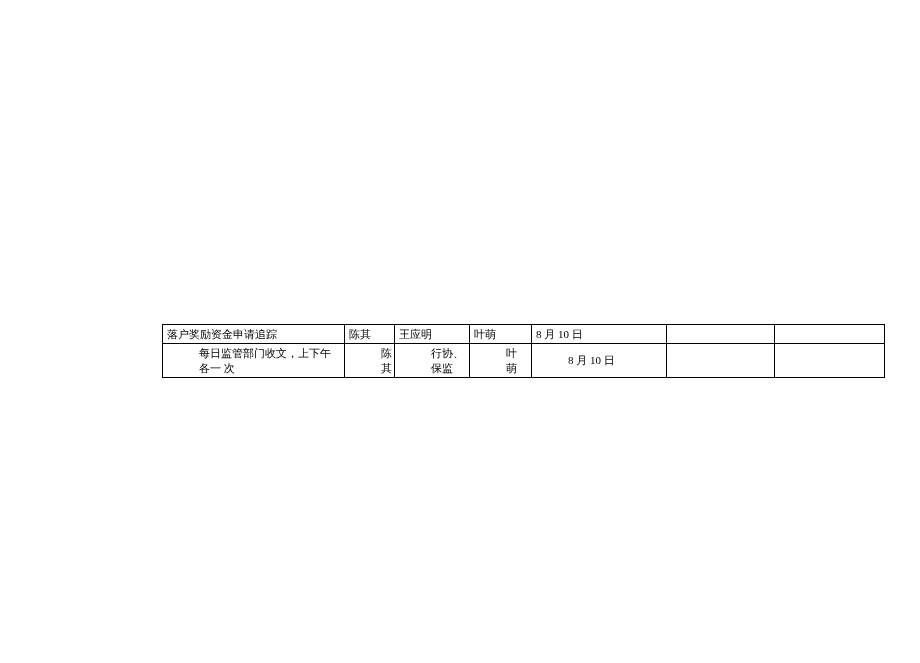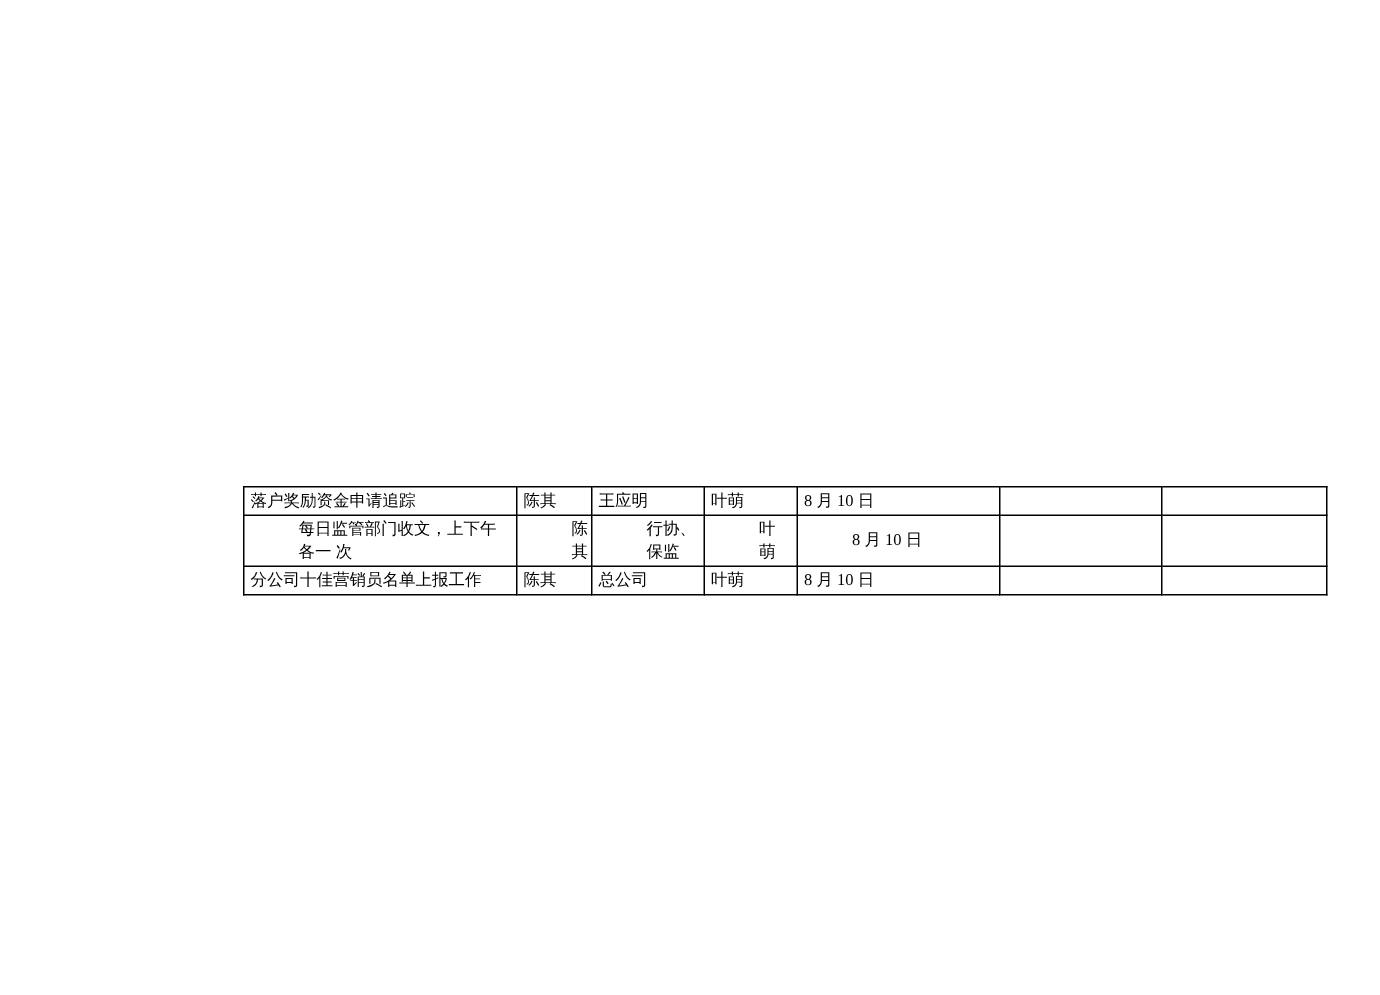--- a/index.html
+++ b/index.html
@@ -88,24 +88,15 @@
       </tr>
       <tr class="row-tall">
         <td>每日监管部门收文，上下午各一 次</td>
         <td>陈其</td>
         <td>行协、保监</td>
         <td>叶萌</td>
         <td>8 月 10 日</td>
         <td></td>
         <td></td>
       </tr>
-      <tr>
-        <td>分公司十佳营销员名单上报工作</td>
-        <td>陈其</td>
-        <td>总公司</td>
-        <td>叶萌</td>
-        <td>8 月 10 日</td>
-        <td></td>
-        <td></td>
-      </tr>
     </tbody>
   </table>
 </div>
 
 </body></html>

